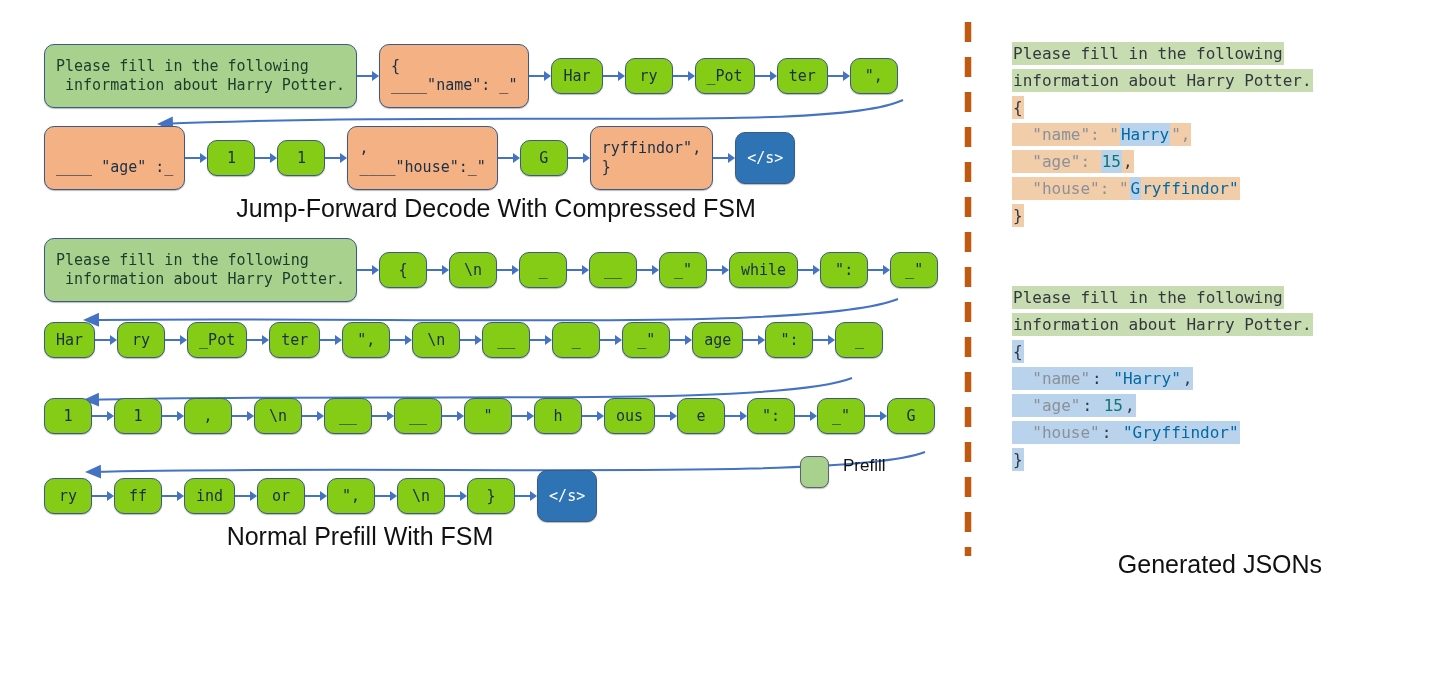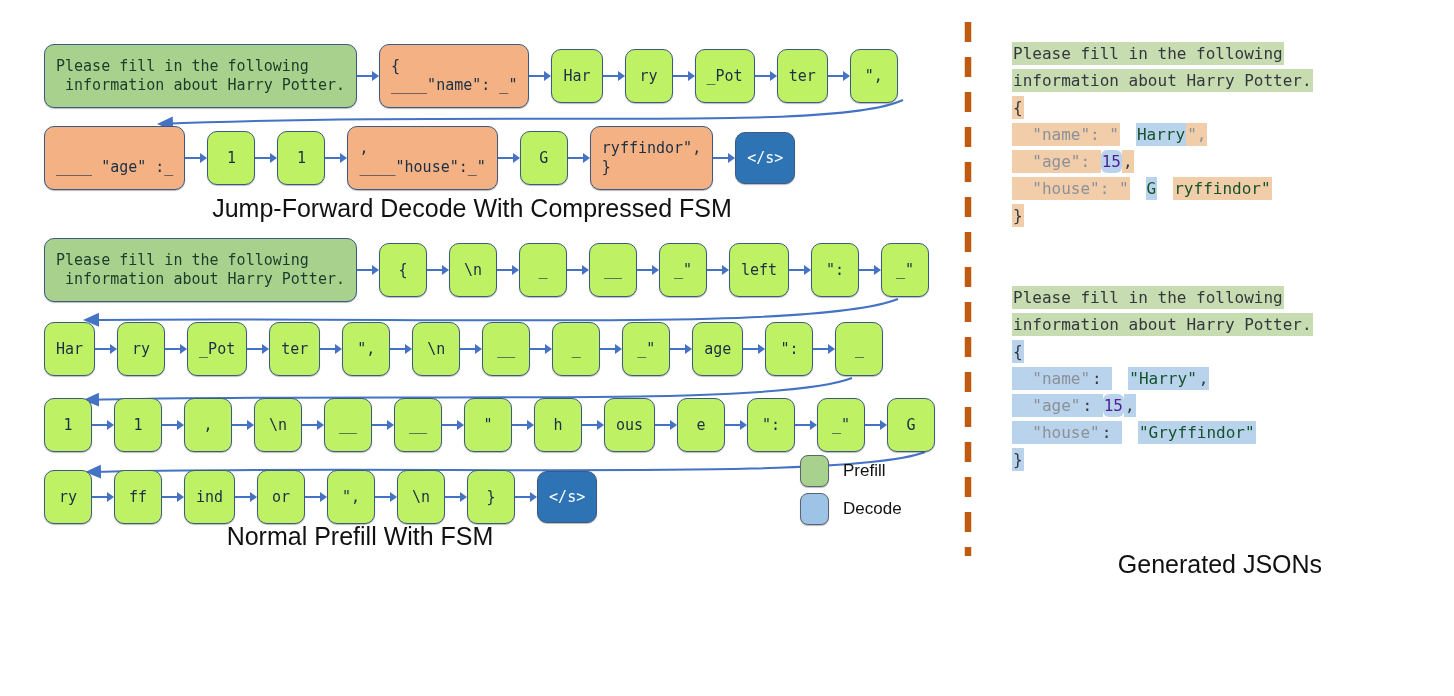--- a/index.html
+++ b/index.html
@@ -1,53 +1,53 @@
 <!DOCTYPE html>
 <html><head>
 <meta charset="utf-8">
 <style>
   html,body{margin:0;padding:0;background:#ffffff;}
   .page{position:relative;width:1454px;height:696px;background:#fff;overflow:hidden;
         font-family:"Liberation Sans",sans-serif;}
   .wraps{position:absolute;left:0;top:0;pointer-events:none;}
   
   .drow{position:absolute;left:44px;display:flex;align-items:center;}
-  .box{box-sizing:border-box;min-width:48px;height:54px;border:1.6px solid #3d5a84;
-       border-radius:10px;background:#bef264;color:#1b2f45;
+  .box{box-sizing:border-box;min-width:48px;height:36px;border:1.6px solid #3d5a84;
+       border-radius:10px;background:#84cc16;color:#1b2f45;
        font-family:"DejaVu Sans Mono",monospace;font-size:15px;line-height:1.25;
        display:flex;align-items:center;justify-content:center;
        padding:4px 11px;white-space:pre;flex:none;
        box-shadow:0 1px 1px rgba(60,60,60,.35);}
   .box.p{background:#a9d18e;color:#1d3b2a;height:72px;text-align:center;}
   .box.j{background:#f4b183;}
   .box.e{background:#2e74b5;color:#ffffff;height:52px;}
   .box.ml{height:64px;justify-content:flex-start;text-align:left;}
   .box.p.ml{justify-content:center;}
   .arr{width:22px;height:12px;position:relative;flex:none;}
   .arr::before{content:'';position:absolute;left:0;top:5px;right:6px;height:2px;background:#4472c4;}
   .arr::after{content:'';position:absolute;right:0;top:1px;border-left:7px solid #4472c4;
               border-top:5px solid transparent;border-bottom:5px solid transparent;}
   .cap{position:absolute;font-size:25px;color:#111;text-align:center;font-weight:400;}
   
   .legend{position:absolute;left:800px;top:456px;}
-  .lg-item{display:flex;align-items:center;margin-bottom:8px;height:30px;}
+  .lg-item{display:flex;margin-bottom:8px;height:30px;}
   .lg-sw{width:27px;height:30px;border:1.4px solid #5a6470;border-radius:8px;margin-right:14px;
          box-shadow:0 1px 1px rgba(60,60,60,.35);}
   .lg-lb{font-size:17px;color:#111;}
   
   .jpanel{position:absolute;left:1012px;font-family:"DejaVu Sans Mono",monospace;
           font-size:16px;line-height:27px;white-space:pre;}
   .seg{padding:2px 1px;}
   .bg-g{background:#c8dcb2;}
   .bg-o{background:#f2cda9;}
   .bg-b{background:#b9d3ec;}
   .c-plain{color:#33383d;}
   .c-key{color:#8b9198;}
-  .c-str{color:#14532d;margin-left:16px;}
-  .c-num{color:#4c1d95;border-radius:6px;}
+  .c-str{color:#0369a1;}
+  .c-num{color:#0f766e;}
   .figcap{position:absolute;left:28px;top:564px;width:1406px;
           font-family:"Liberation Serif",serif;font-size:27.5px;line-height:1.33;color:#0b0b0b;}
 </style>
 </head>
 <body>
 
 <div class="page">
 
   <svg class="wraps" width="1454" height="696">
     <defs>
@@ -93,37 +93,37 @@
         <div class="box j ml">,
 ____"house":_"</div>
         <span class="arr"></span>
         <div class="box d">G</div>
         <span class="arr"></span>
         <div class="box j ml">ryffindor",
 }</div>
         <span class="arr"></span>
         <div class="box e">&lt;/s&gt;</div>
       </div>
-    <div class="cap" style="top:194px;left:32px;width:880px">Jump-Forward Decode With Compressed FSM</div>
+    <div class="cap" style="top:194px;left:56px;width:880px">Jump-Forward Decode With Compressed FSM</div>
 
     <div class="drow" style="top:238px">
         <div class="box p ml">Please fill in the following
  information about Harry Potter.</div>
         <span class="arr"></span>
         <div class="box d">{</div>
         <span class="arr"></span>
         <div class="box d">\n</div>
         <span class="arr"></span>
         <div class="box d">_</div>
         <span class="arr"></span>
         <div class="box d">__</div>
         <span class="arr"></span>
         <div class="box d">_"</div>
         <span class="arr"></span>
-        <div class="box d">left</div>
+        <div class="box d">while</div>
         <span class="arr"></span>
         <div class="box d">":</div>
         <span class="arr"></span>
         <div class="box d">_"</div>
       </div>
     <div class="drow" style="top:322px">
         <div class="box d">Har</div>
         <span class="arr"></span>
         <div class="box d">ry</div>
         <span class="arr"></span>
@@ -191,24 +191,20 @@
         <span class="arr"></span>
         <div class="box e">&lt;/s&gt;</div>
       </div>
     <div class="cap" style="top:522px;left:40px;width:640px">Normal Prefill With FSM</div>
   </div>
 
   <div class="legend" id="legend">
       <div class="lg-item">
         <span class="lg-sw" style="background: rgb(169, 209, 142);"></span>
         <span class="lg-lb">Prefill</span>
-      </div>
-      <div class="lg-item">
-        <span class="lg-sw" style="background: rgb(157, 195, 230);"></span>
-        <span class="lg-lb">Decode</span>
       </div>
     </div>
 
   <div>
     <div class="jpanel" style="top:40px"><div><span class="seg bg-g c-plain">Please fill in the following</span></div><div><span class="seg bg-g c-plain">information about Harry Potter.</span></div><div><span class="seg bg-o c-plain">{</span></div><div><span class="seg bg-o c-key">  "name": "</span><span class="seg bg-b c-str">Harry</span><span class="seg bg-o c-key">",</span></div><div><span class="seg bg-o c-key">  "age": </span><span class="seg bg-b c-num">15</span><span class="seg bg-o c-plain">,</span></div><div><span class="seg bg-o c-key">  "house": "</span><span class="seg bg-b c-str">G</span><span class="seg bg-o c-str">ryffindor"</span></div><div><span class="seg bg-o c-plain">}</span></div></div>
     <div class="jpanel" style="top:284px"><div><span class="seg bg-g c-plain">Please fill in the following</span></div><div><span class="seg bg-g c-plain">information about Harry Potter.</span></div><div><span class="seg bg-b c-plain">{</span></div><div><span class="seg bg-b c-key">  "name"</span><span class="seg bg-b c-plain">: </span><span class="seg bg-b c-str">"Harry"</span><span class="seg bg-b c-plain">,</span></div><div><span class="seg bg-b c-key">  "age"</span><span class="seg bg-b c-plain">: </span><span class="seg bg-b c-num">15</span><span class="seg bg-b c-plain">,</span></div><div><span class="seg bg-b c-key">  "house"</span><span class="seg bg-b c-plain">: </span><span class="seg bg-b c-str">"Gryffindor"</span></div><div><span class="seg bg-b c-plain">}</span></div></div>
     <div class="cap" style="top:550px;left:1000px;width:440px">Generated JSONs</div>
   </div>
 
 

